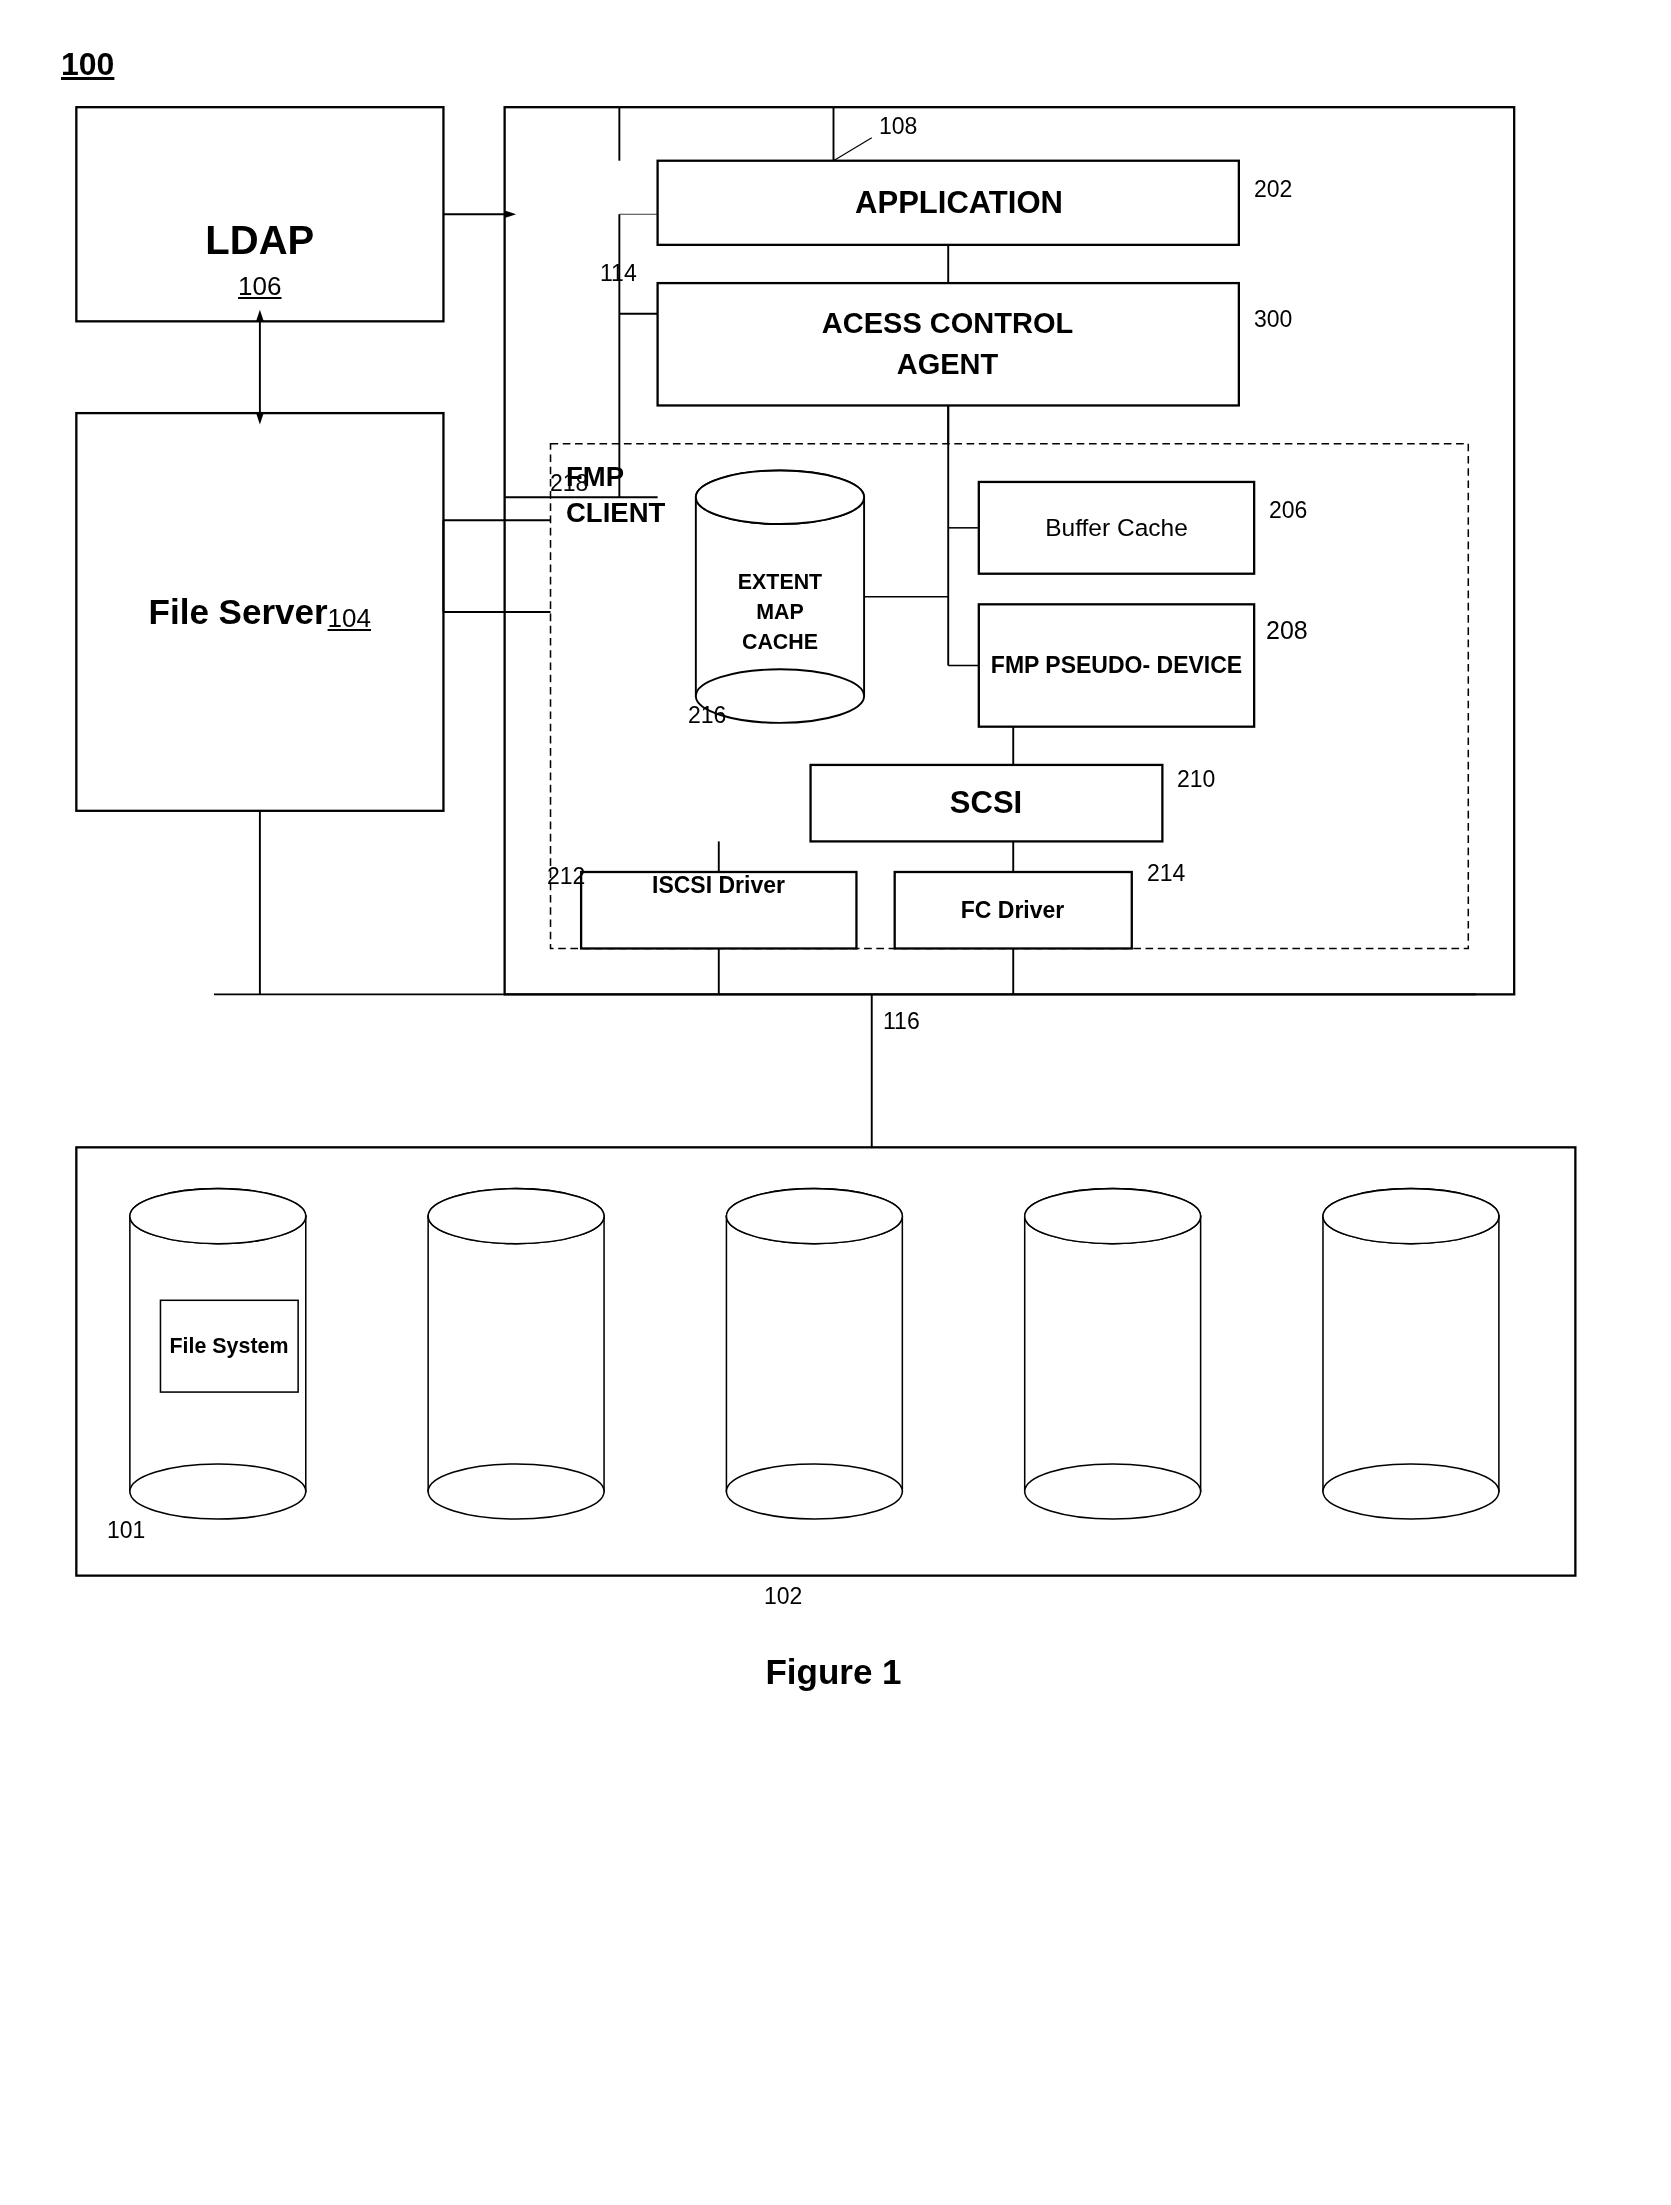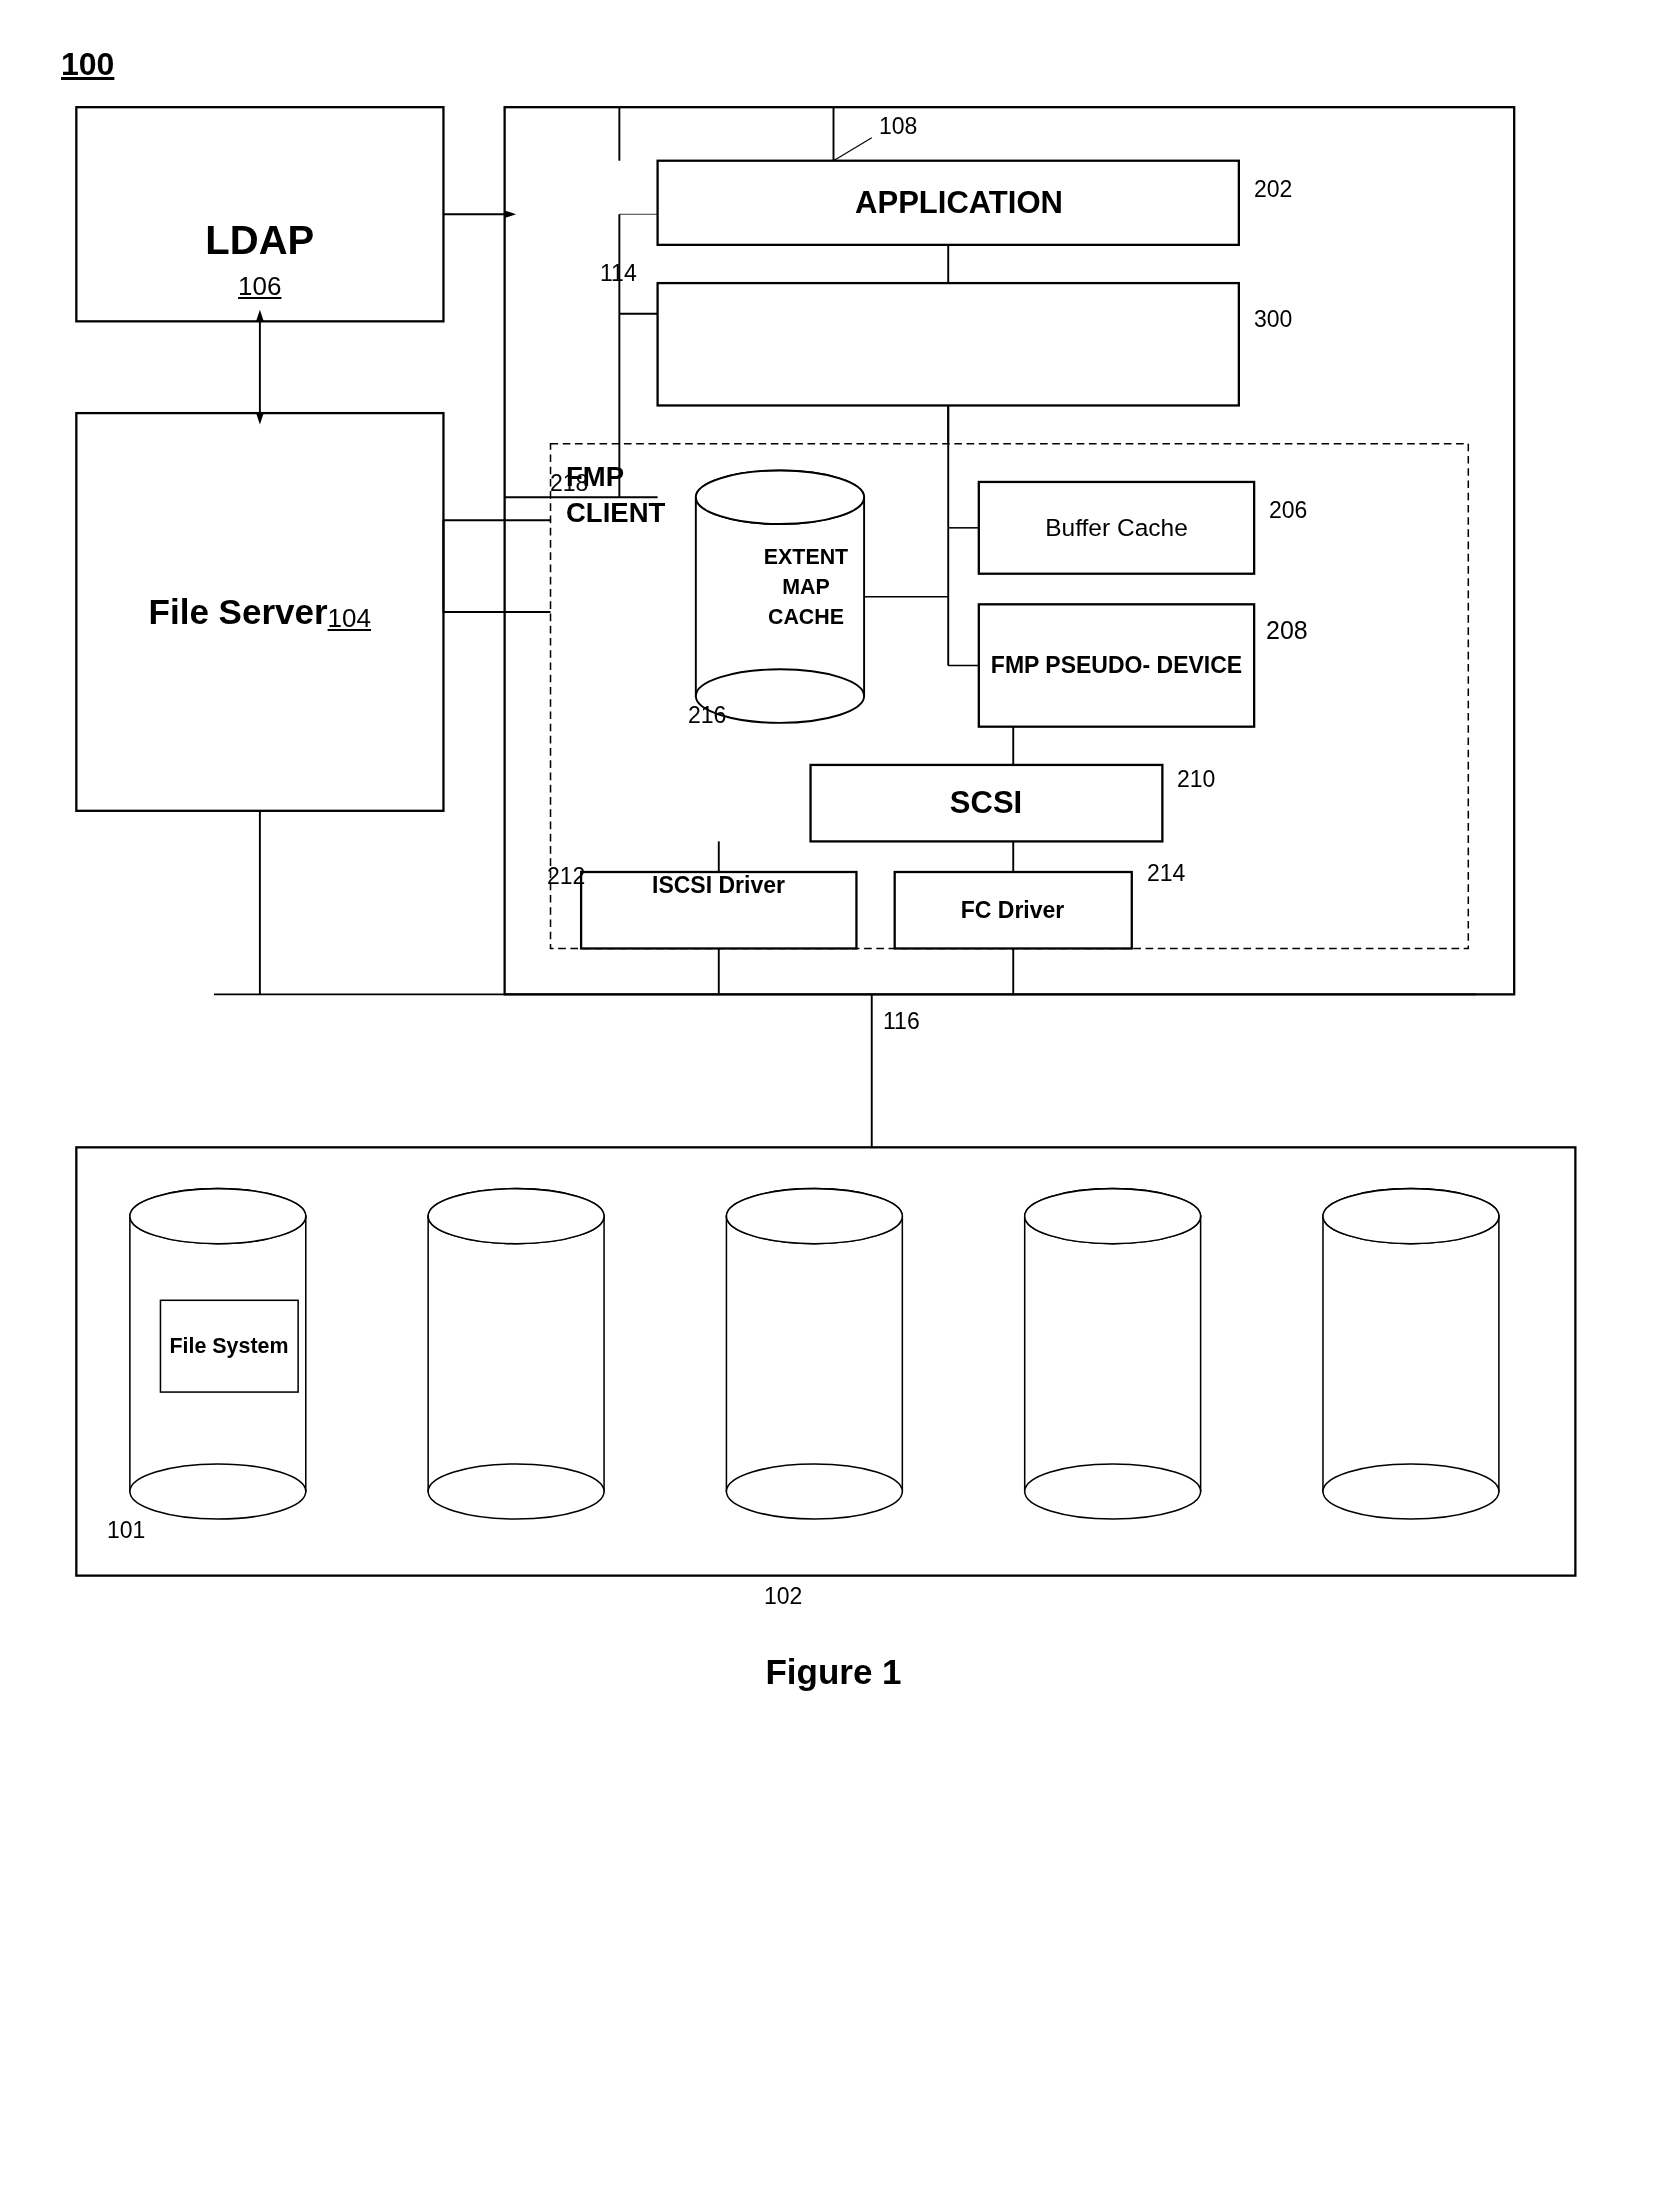--- a/index.html
+++ b/index.html
@@ -179,20 +179,23 @@
 
   <div style="position:absolute; top:367px; left:15.3px; width:367px; height:398px; display:flex; flex-direction:row; align-items:center; justify-content:center;">
     <div style="font-size:35px; font-weight:bold;">File Server</div>
     <div style="font-size:26px; text-decoration:underline; margin-top:12.2px;">104</div>
   </div>
 
   <div style="position:absolute; top:115px; left:596px; width:581px; height:84px; display:flex; align-items:center; justify-content:center;padding-left:23px;">
     <div style="font-size:31px; font-weight:bold;">APPLICATION</div>
   </div>
 
+  <div style="position:absolute; top:237px; left:596px; width:581px; height:122px; display:flex; align-items:center; justify-content:center; text-align:center;">
+    <div style="font-size:29px; font-weight:bold; line-height:1.4;">ACESS CONTROL<br>AGENT</div>
+  </div>
 
   <div style="position:absolute; top:413px; left:505px; font-size:27.5px; font-weight:bold; line-height:1.3;">
     FMP<br>CLIENT
   </div>
 
   <div style="position:absolute; top:436px; left:918px; width:275px; height:92px; display:flex; align-items:center; justify-content:center; text-align:center;">
     <div style="font-size:24.5px;">Buffer
 Cache</div>
   </div>
 
@@ -207,21 +210,21 @@
   </div>
 
   <div style="position:absolute; top:826px; left:520px; width:275px; height:76px; display:flex; align-items:flex-start; justify-content:center;">
     <div style="font-size:23px; font-weight:bold;">ISCSI Driver</div>
   </div>
 
   <div style="position:absolute; top:826px; left:833px; width:237px; height:76px; display:flex; align-items:center; justify-content:center;">
     <div style="font-size:23px; font-weight:bold;">FC Driver</div>
   </div>
 
-  <div style="position:absolute; top:497px; left:635px; width:168px; text-align:center; font-size:21.4px; font-weight:bold; line-height:1.4;margin-left:26px;">
+  <div style="position:absolute; top:522px; left:635px; width:168px; text-align:center; font-size:21.4px; font-weight:bold; line-height:1.4;">
     EXTENT<br>MAP<br>CACHE
   </div>
 
   <div style="position:absolute; top:1254px; left:99px; width:138px; height:92px; display:flex; align-items:center; justify-content:center; text-align:center;border-radius:10px;">
     <div style="font-size:21.4px; font-weight:bold;">File
 System</div>
   </div>
 
   <div style="position:absolute; top:67px; left:818px; font-size:23px;">108</div>
 

